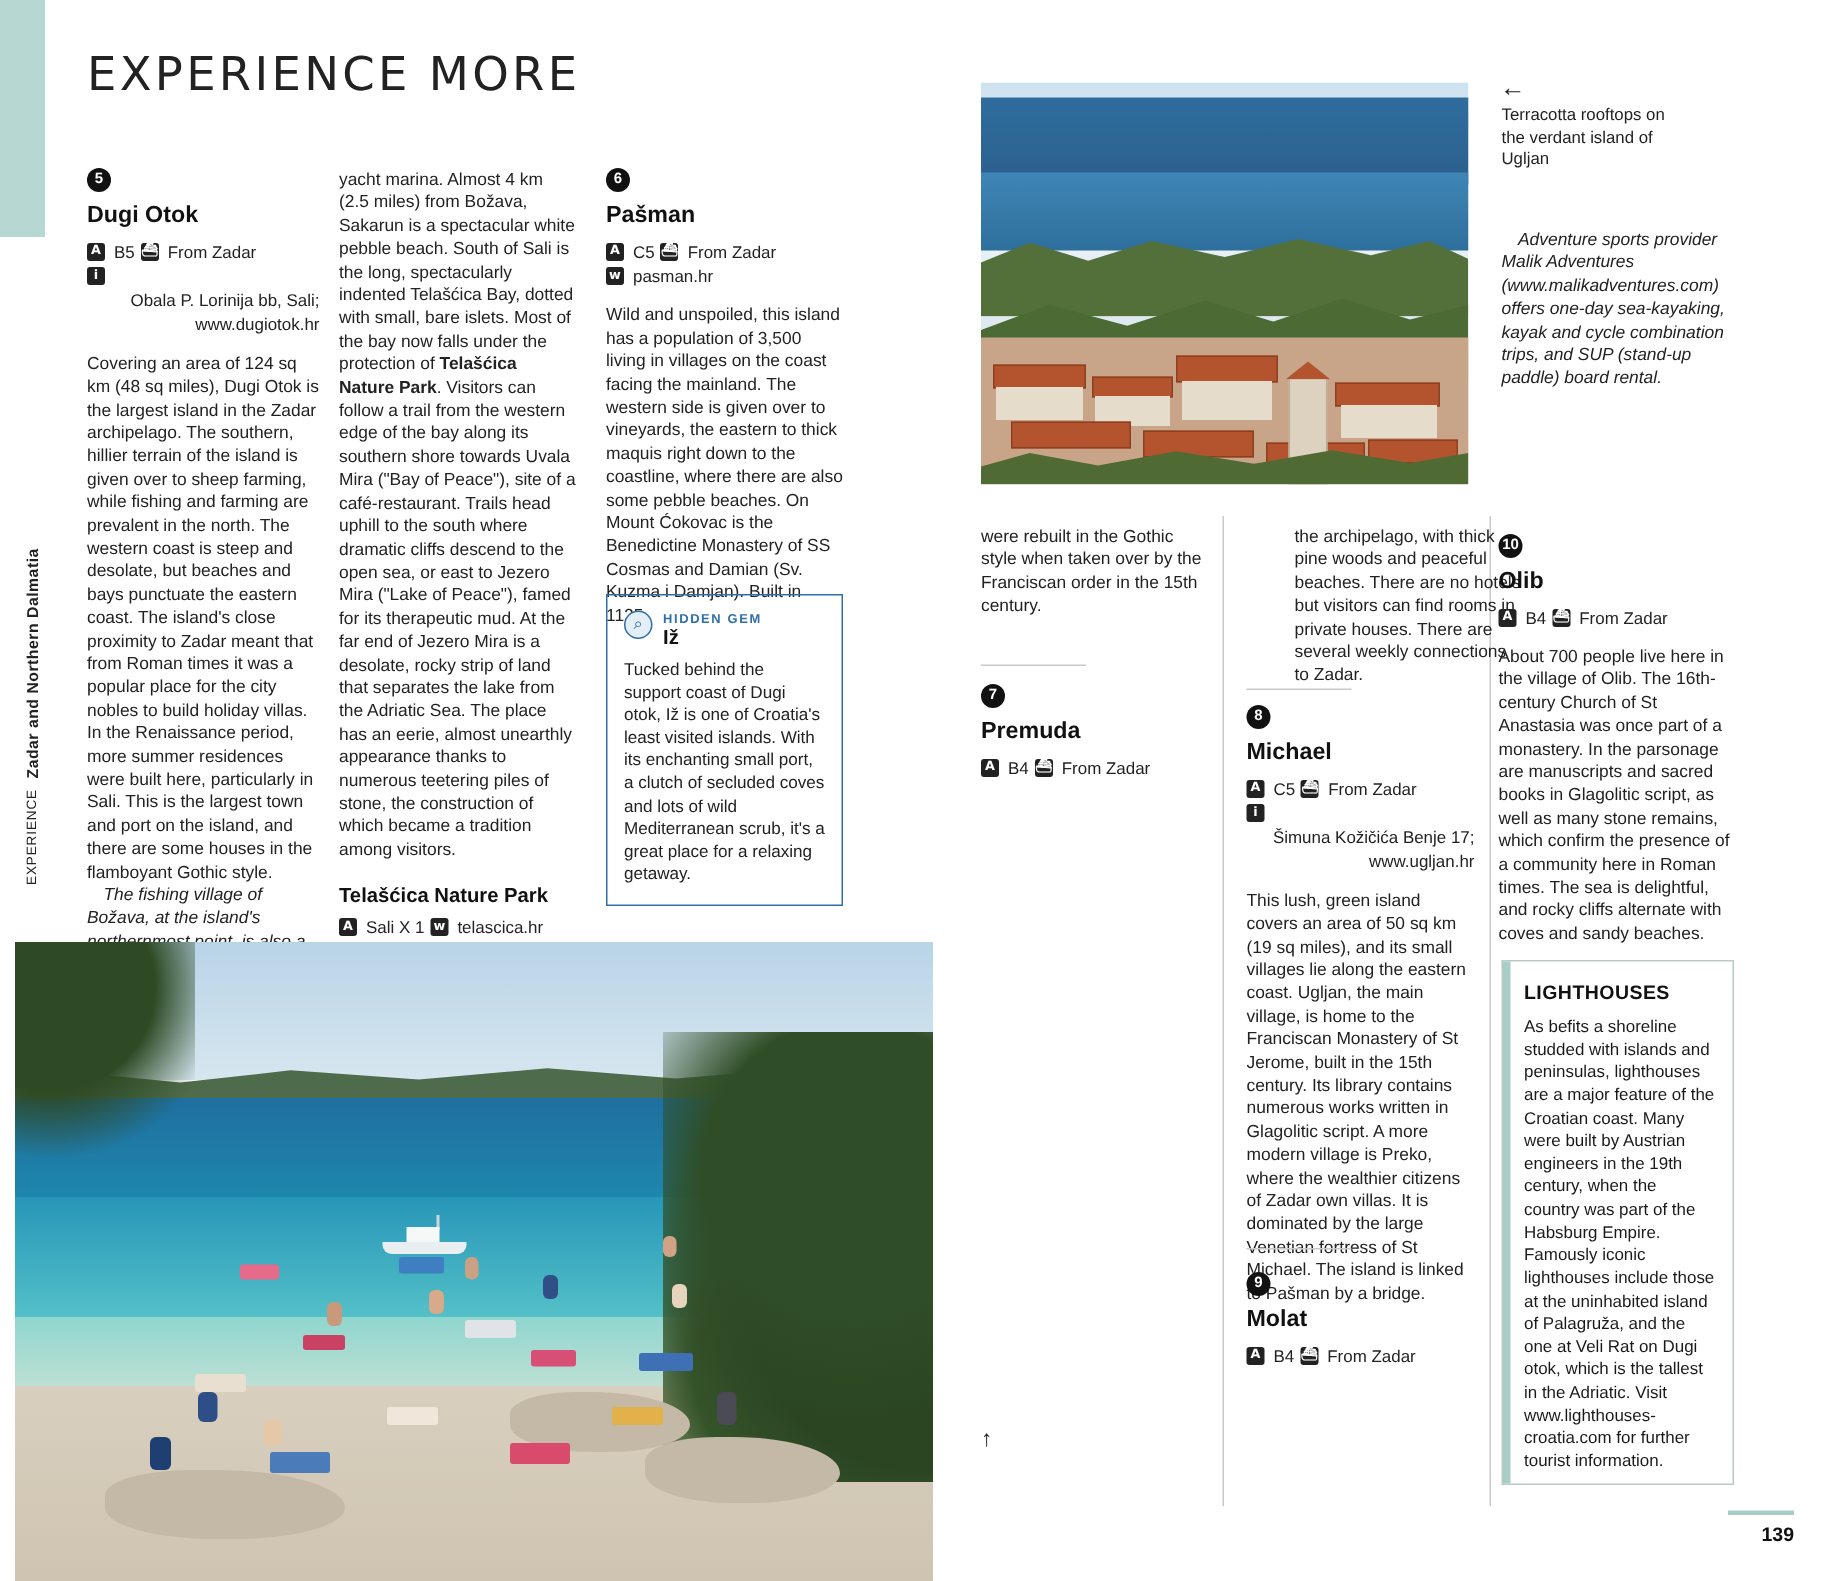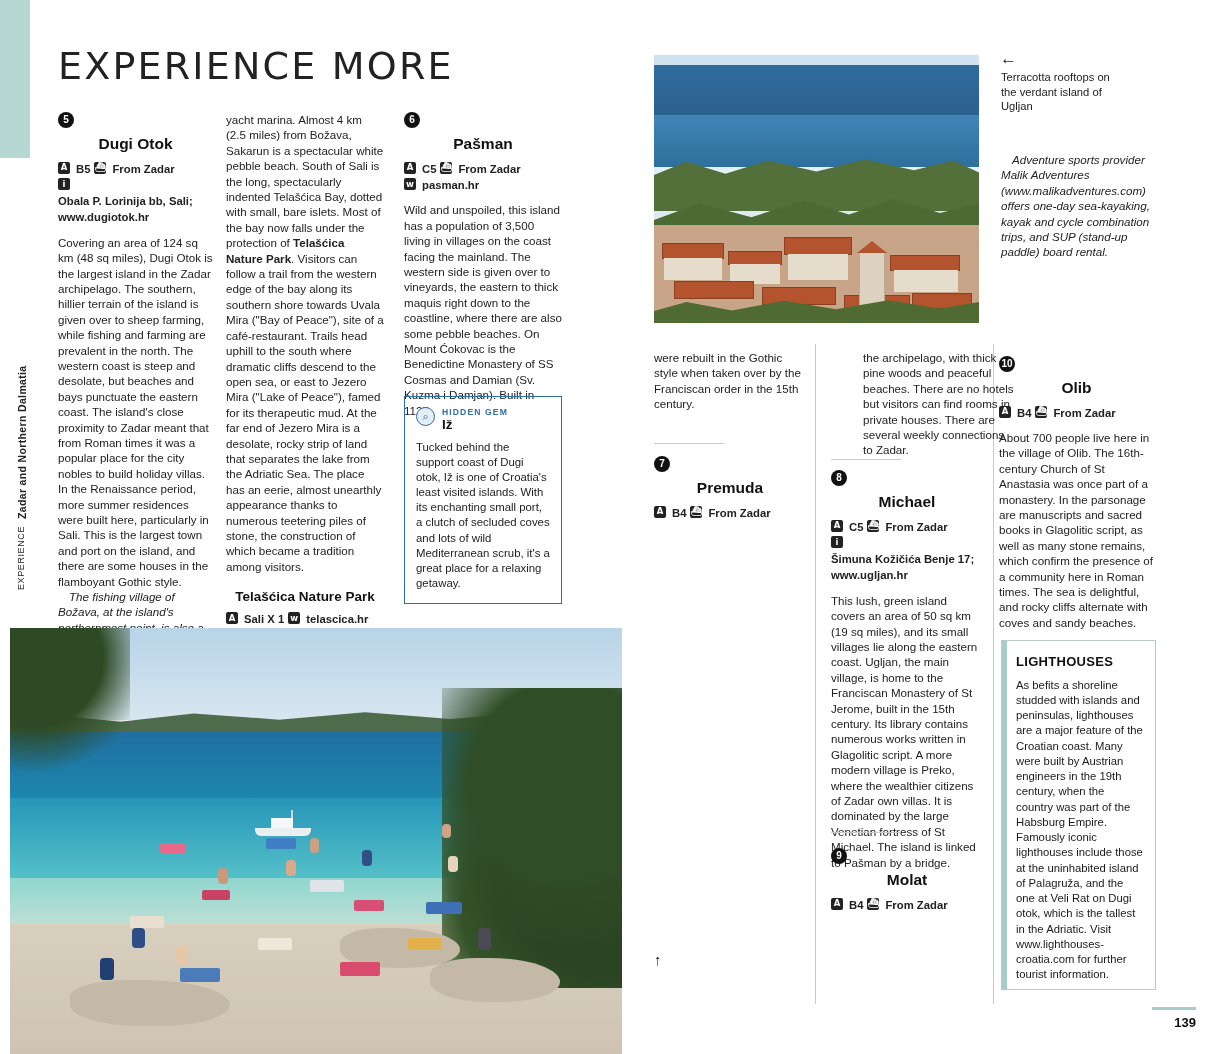--- a/index.html
+++ b/index.html
@@ -22,54 +22,53 @@
     width:20px; height:420px;
     writing-mode:vertical-rl; transform:rotate(180deg);
     font-size:10.5px; letter-spacing:.35px; color:#222;
     display:flex; align-items:flex-start; justify-content:flex-start;
   }
   .side-tab .small { font-size:9px; letter-spacing:.6px; }
   .side-tab b { font-weight:bold; }
 
   
   .headline {
-    position:absolute; left:58px; top:44px;
-    font-size:38px; letter-spacing:2.2px;
+    position:absolute; left:58px; top:32px;
+    font-size:31px; letter-spacing:2.2px;
     font-weight:400; color:#222;
     font-family:"DejaVu Sans", sans-serif;
   }
 
   
   .col { position:absolute; font-size:11.6px; line-height:1.33; color:#222; }
   .col p { margin:0; text-align:left; }
   .col p.ind { text-indent:11px;font-style:italic; }
   .entry-title {
     font-size:15.5px; font-weight:bold; margin:0 0 6px 0; color:#111;
     font-family:"Liberation Sans", sans-serif;
-    text-align:center;
   }
   .num-badge {
     width:16px; height:16px; border-radius:50%;
     background:#111; color:#fff;
     font-size:10px; font-weight:bold;
     display:flex; align-items:center; justify-content:center;
     margin-bottom:6px;
   }
   .meta { font-size:11.3px; font-weight:bold; line-height:1.45; margin-bottom:9px; }
   .meta .row { display:flex; align-items:flex-start; gap:4px; flex-wrap:wrap; }
   .gl {
     display:inline-flex; align-items:center; justify-content:center;
     width:12px; height:12px; background:#222; color:#fff;
     font-size:8.5px; font-weight:bold; border-radius:2px;
     margin-right:2px; position:relative; top:1px;
     font-family:"DejaVu Sans", sans-serif;
   }
   .gl.map { border-radius:2px; }
   .gl.bus { font-size:9px; }
-  .meta a, .meta span.plain { font-weight:bold; color:#222; text-decoration:none; }
+  .meta a, .meta span.plain { font-weight:normal; color:#222; text-decoration:none;text-align:right; }
   .bold { font-weight:bold; }
 
   
   .gem-box {
     position:absolute; border:1px solid #2f6fa8;
     padding:10px 11px 12px 11px;
     font-size:11.4px; line-height:1.33; color:#222;
   }
   .gem-head { display:flex; align-items:flex-start; gap:7px; margin-bottom:7px; }
   .gem-circle {

